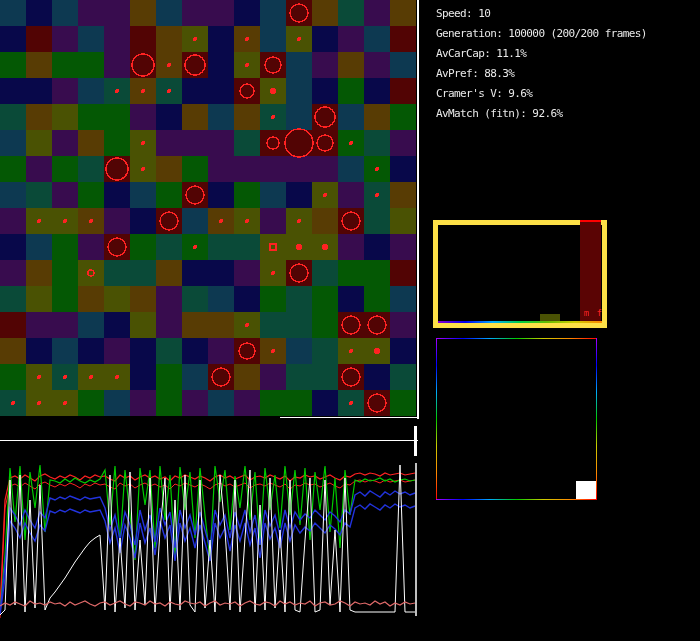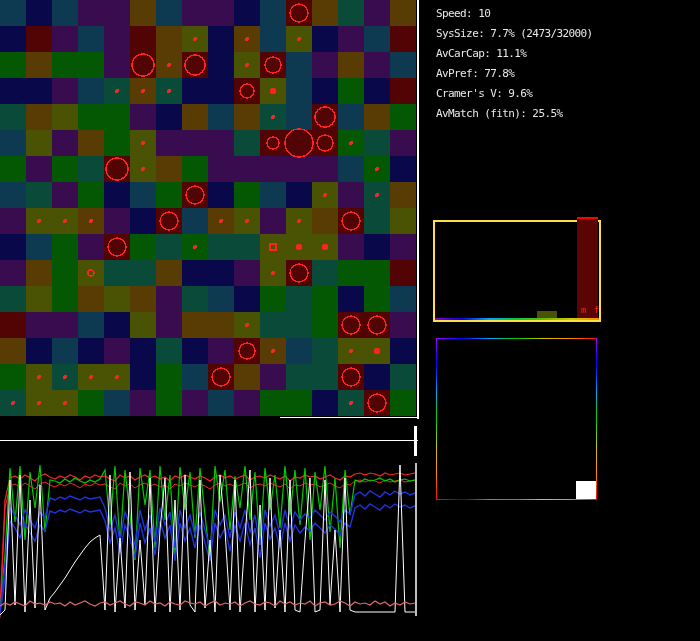--- a/index.html
+++ b/index.html
@@ -6,21 +6,21 @@
   #app{position:relative;width:700px;height:641px;background:#000;overflow:hidden;
        font-family:"DejaVu Sans Mono",monospace;}
   svg{display:block;}
   #grid-svg{position:absolute;left:0;top:0;}
   .grid-right-border{position:absolute;left:417px;top:0;width:2px;height:419px;background:#fff;}
   .progress-line{position:absolute;left:280px;top:417px;width:138px;height:1px;background:#fff;}
   .scroll-track{position:absolute;left:0;top:440px;width:418px;height:1px;background:#fff;}
   .scroll-handle{position:absolute;left:414px;top:426px;width:3px;height:30px;background:#fff;}
   .stats-panel{position:absolute;left:436px;top:4px;width:260px;}
   .stat-line{color:#e9e9e9;font-size:11px;letter-spacing:-0.6px;line-height:20px;height:20px;white-space:pre;}
-  .hist-panel{position:absolute;left:433px;top:220px;width:164px;height:98px;border:2px solid #fde047;}
+  .hist-panel{position:absolute;left:433px;top:220px;width:164px;height:98px;border:5px solid #fde047;}
   .hist-axis{position:absolute;left:0;bottom:0;width:100%;height:2px;
      background:linear-gradient(90deg,#8800cc,#0000ee,#00aaff,#00cc44,#66bb00,#cccc00,#ff8800);}
   .hist-bar{position:absolute;}
   .hist-label{position:absolute;left:146px;bottom:5px;color:#ff2222;font-size:9px;letter-spacing:1px;white-space:pre;}
   .pref-panel{position:absolute;left:436px;top:338px;width:161px;height:162px;}
   .edge{position:absolute;background:linear-gradient(90deg,#aa00ff,#0000ff,#00aaff,#00cc00,#cccc00,#ff8800,#ff0000);}
   .edge-top{left:0;top:0;width:100%;height:1px;}
   .edge-bottom{left:0;bottom:0;width:100%;height:1px;}
   .edge-left,.edge-right{width:1px;height:100%;top:0;
      background:linear-gradient(180deg,#aa00ff,#0000ff,#00aaff,#00cc00,#cccc00,#ff8800,#ff0000);}
@@ -354,25 +354,25 @@
       <rect x="270" y="244" width="6" height="6" fill="none" stroke="#ff2222" stroke-width="1.4"></rect>
     </svg>
 
   <div class="grid-right-border"></div>
   <div class="progress-line"></div>
   <div class="scroll-track"></div>
   <div class="scroll-handle"></div>
 
   <div class="stats-panel">
       <div class="stat-line">Speed: 10</div>
-      <div class="stat-line">SysSize: 7.7% (2473/32000)</div>
+      <div class="stat-line">Generation: 100000 (200/200 frames)</div>
       <div class="stat-line">AvCarCap: 11.1%</div>
-      <div class="stat-line">AvPref: 77.8%</div>
+      <div class="stat-line">AvPref: 88.3%</div>
       <div class="stat-line">Cramer's V: 9.6%</div>
-      <div class="stat-line">AvMatch (fitn): 25.5%</div>
+      <div class="stat-line">AvMatch (fitn): 92.6%</div>
     </div>
 
   <div class="hist-panel">
     <div class="hist-axis"></div>
     <div class="hist-bar" style="left: 142px; width: 21px; bottom: 2px; height: 99px; background: rgb(90, 4, 4); border-top: 2px solid rgb(255, 0, 0);"></div>
       <div class="hist-bar" style="left: 102px; width: 20px; bottom: 2px; height: 7px; background: rgb(74, 82, 4);"></div>
       <span class="hist-label">m f</span>
   </div>
 
   <div class="pref-panel">

